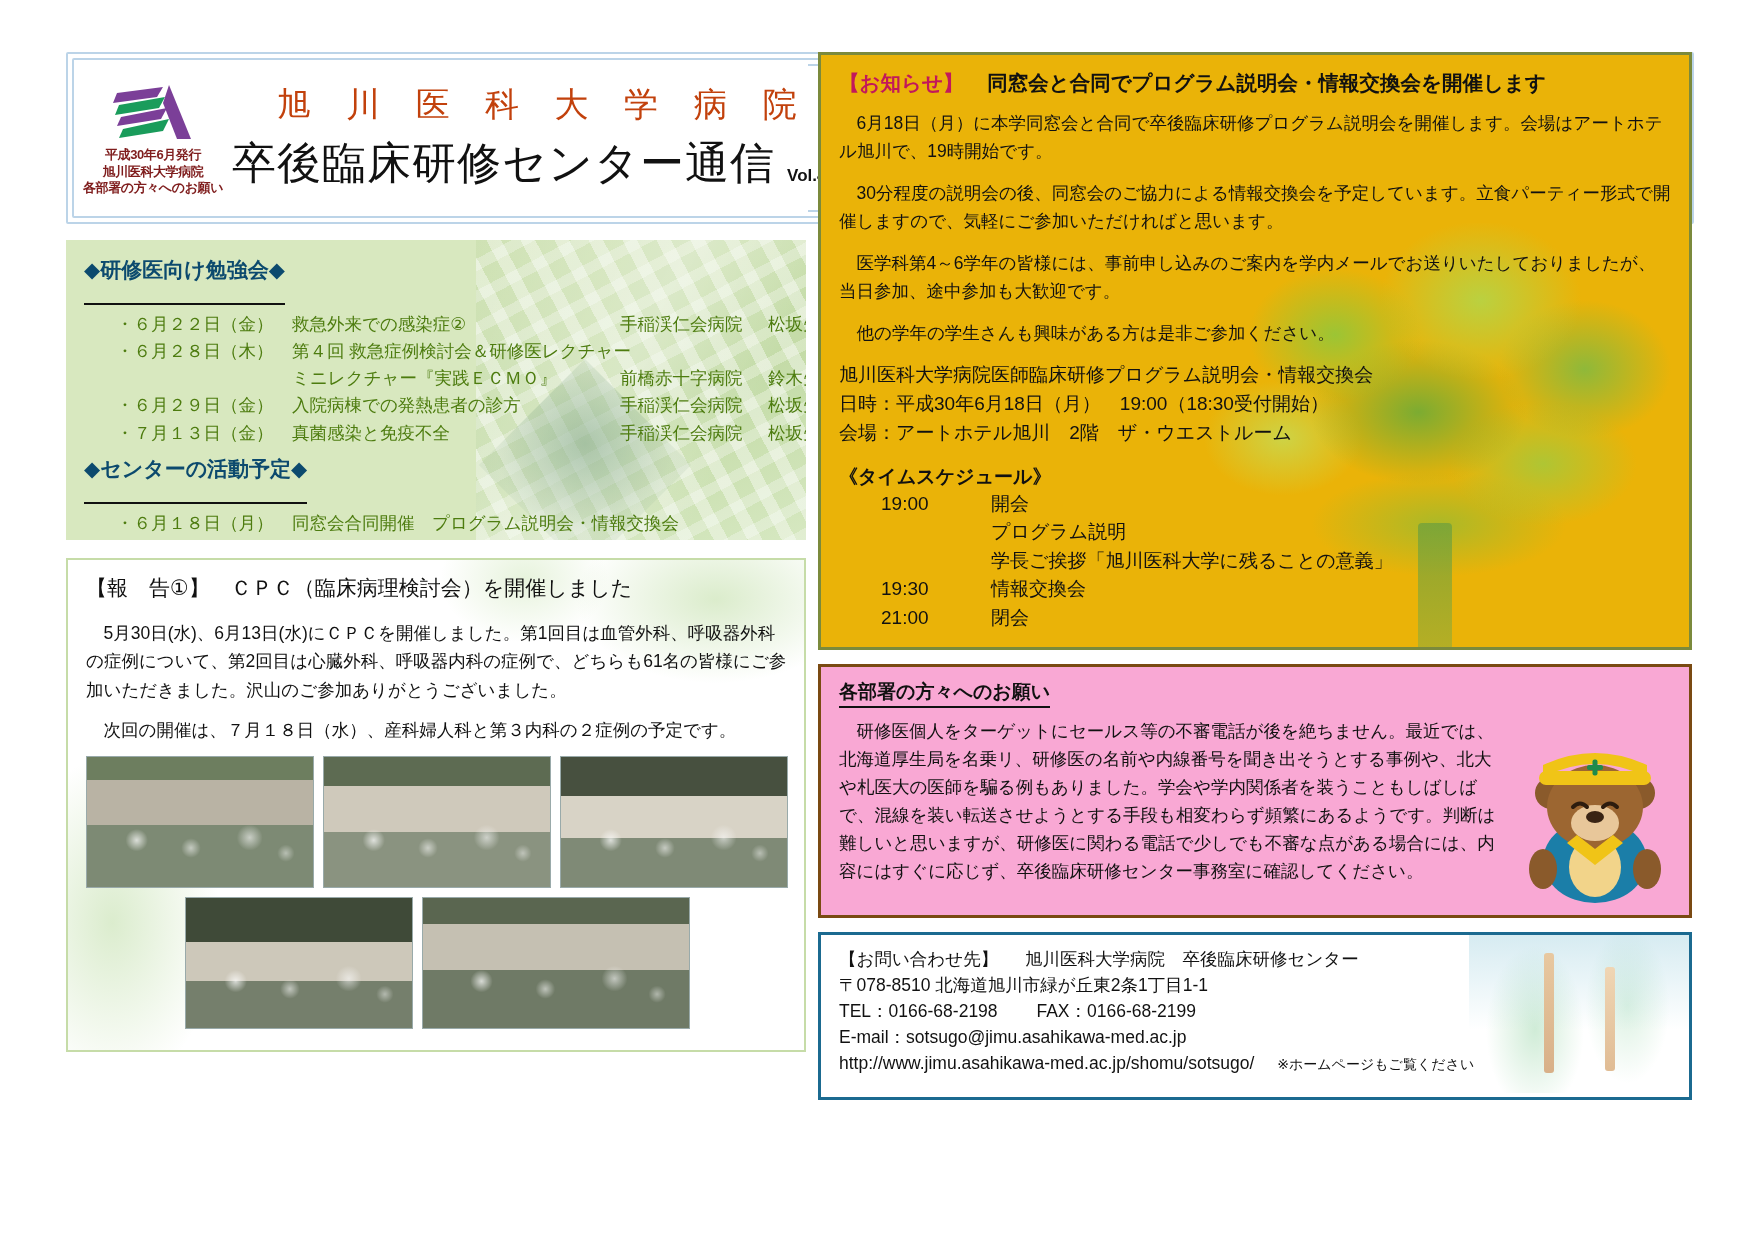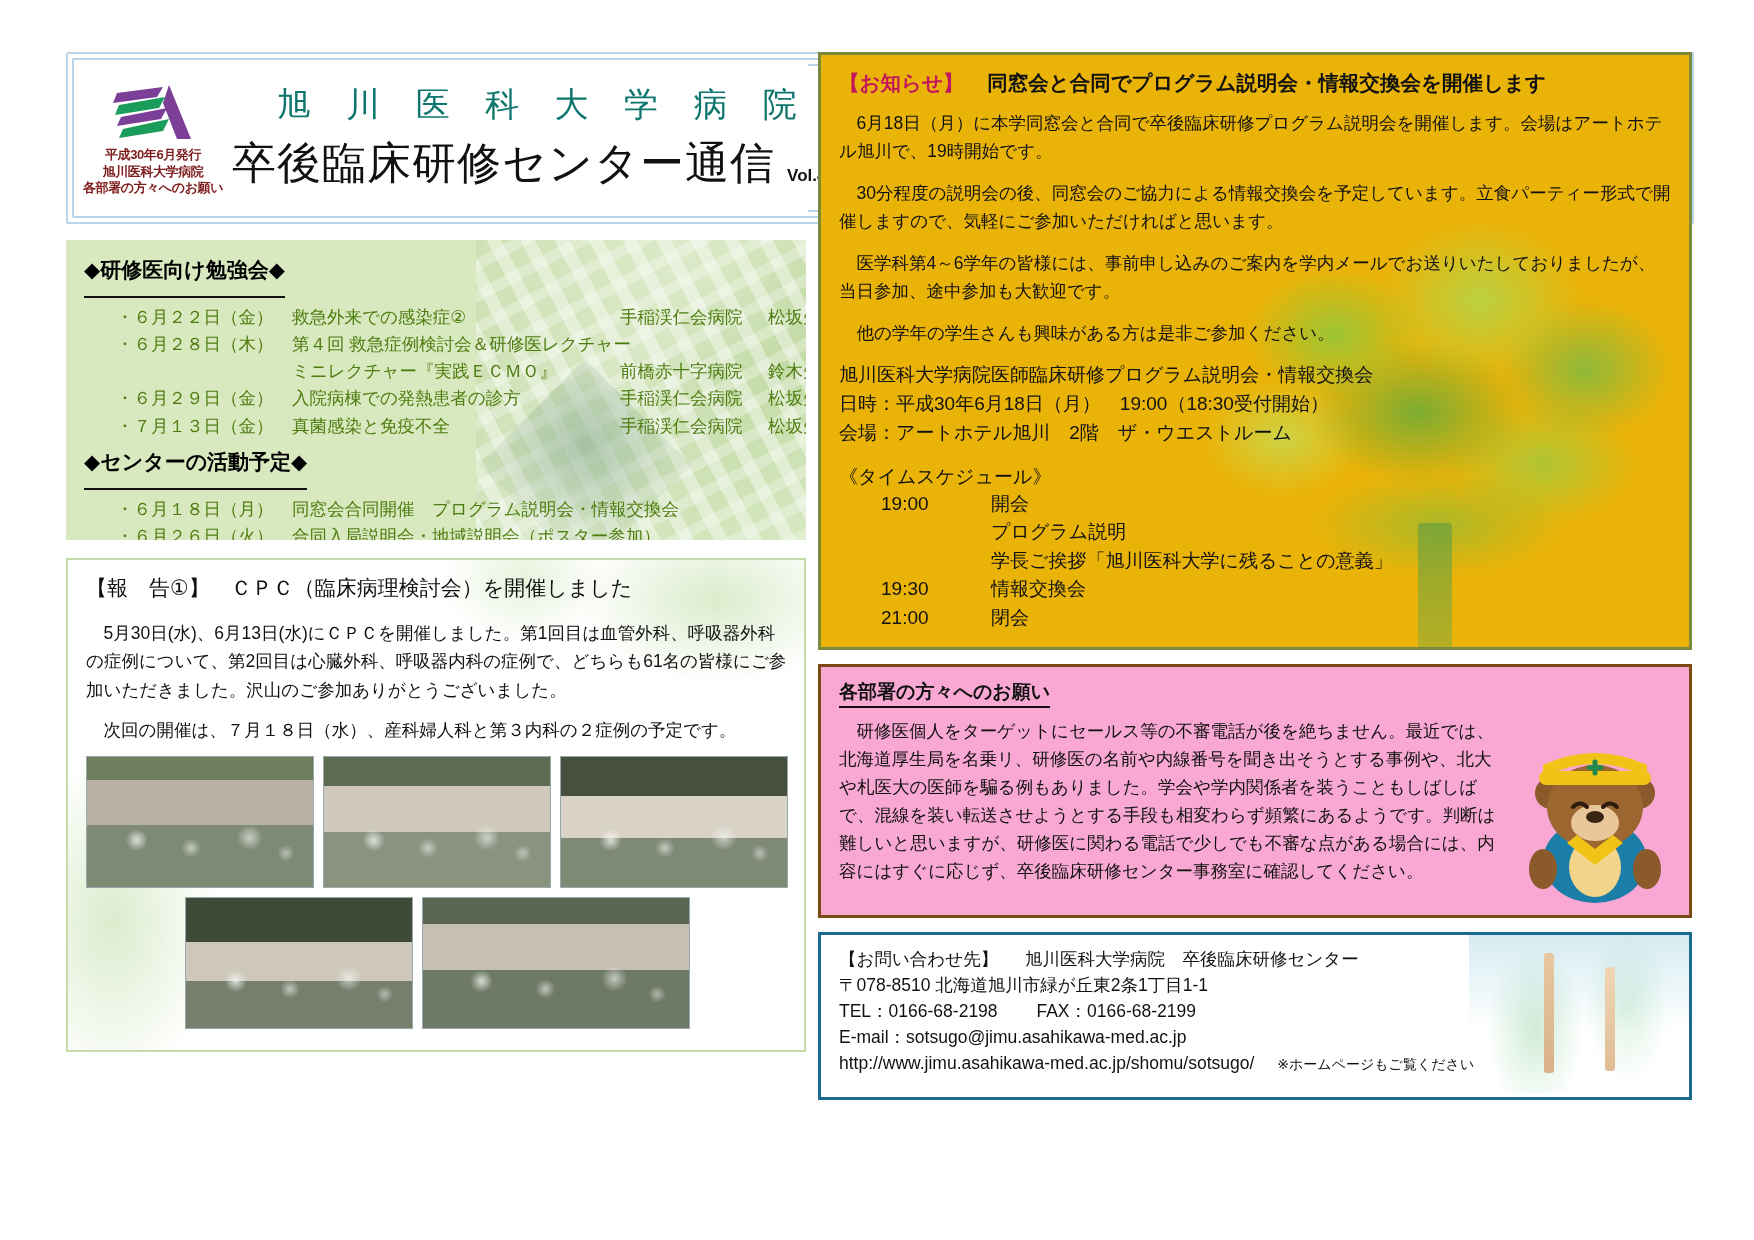--- a/index.html
+++ b/index.html
@@ -36,21 +36,21 @@
   }
   .logo-mark{
     width:92px;height:62px;margin:0 auto 4px auto;position:relative;
   }
   .logo-cap{
     font-size:13px;line-height:1.28;color:#7f1d1d;font-weight:bold;
     letter-spacing:-0.4px;white-space:nowrap;
   }
   .title-block{flex:1;padding-left:4px;}
   .title-main{
-    font-size:34px;letter-spacing:13px;color:#0f766e;text-align:center;
+    font-size:34px;letter-spacing:13px;color:#c2410c;text-align:center;
     padding-left:14px;white-space:nowrap;font-weight:normal;
   }
   .title-sub-row{display:flex;align-items:flex-end;justify-content:center;margin-top:6px;}
   .title-sub{
     font-size:44px;color:#111;letter-spacing:1px;white-space:nowrap;font-weight:normal;
   }
   .title-vol{font-size:17px;font-weight:bold;color:#111;margin-left:12px;margin-bottom:7px;white-space:nowrap;}
 
   
   .left-col{position:absolute;left:66px;top:240px;width:740px;}
@@ -70,23 +70,23 @@
     opacity:.95;
   }
   .sched-bg:after{
     content:"";position:absolute;left:34px;top:150px;width:150px;height:150px;
     background:radial-gradient(circle at 40% 40%, rgba(120,160,130,.55), rgba(150,180,150,.15) 70%);
     transform:rotate(45deg);
   }
   .sched-inner{position:relative;padding:16px 14px 8px 18px;}
 
   .sec-head{
-    font-size:21px;font-weight:bold;color:#000000;
+    font-size:21px;font-weight:bold;color:#0c4a6e;
     display:inline-block;border-bottom:2px solid #111;
-    padding-bottom:12px;margin:0 0 6px 0;letter-spacing:0;
+    padding-bottom:19px;margin:0 0 6px 0;letter-spacing:0;
   }
   .sec-head.second{margin-top:8px;}
 
   .row{display:flex;align-items:baseline;font-size:17.5px;color:#4d7c0f;line-height:1.55;white-space:nowrap;margin-left:32px;}
   .row .date{flex:0 0 176px;}
   .row .topic{flex:0 0 328px;}
   .row .hosp{flex:0 0 148px;}
   .row .teacher{flex:0 0 auto;}
   .row.indent .date{visibility:hidden;}
 
@@ -164,21 +164,21 @@
     content:"";position:absolute;left:46%;bottom:0;width:34px;height:130px;
     background:linear-gradient(180deg, rgba(110,160,60,.75), rgba(120,170,70,.45));
     border-radius:4px;
   }
   .notice-inner{position:relative;padding:14px 18px 10px 18px;}
   .notice-head{font-size:20.5px;color:#111;font-weight:bold;margin-bottom:12px;white-space:nowrap;}
   .notice-head .tag{color:#c2185b;}
   .notice-p{font-size:17.5px;color:#111;line-height:1.6;margin:0 0 14px 0;text-indent:1em;}
   .event-block{margin-top:14px;font-size:19px;color:#111;line-height:1.52;}
   .event-block .ln{white-space:nowrap;}
-  .sched-title{margin-top:16px;font-size:19px;color:#111;}
+  .sched-title{margin-top:16px;font-size:19px;color:#111;font-weight:bold;}
   .ts-row{display:flex;font-size:19px;color:#111;line-height:1.5;}
   .ts-row .t{flex:0 0 110px;padding-left:42px;}
   .ts-row .e{flex:1;}
   .ts-row.cont .t{visibility:hidden;}
 
   .request-box{
     position:relative;margin-top:14px;width:868px;height:248px;
     border:3px solid #7a4a12;background:#f9a8d4;overflow:hidden;
   }
   .req-inner{position:relative;padding:12px 16px 8px 18px;}

